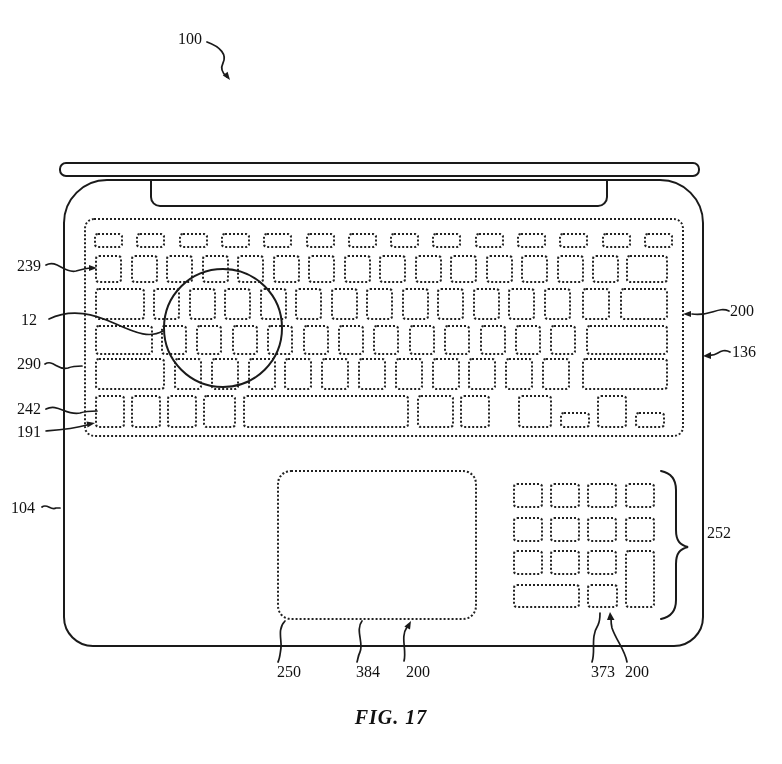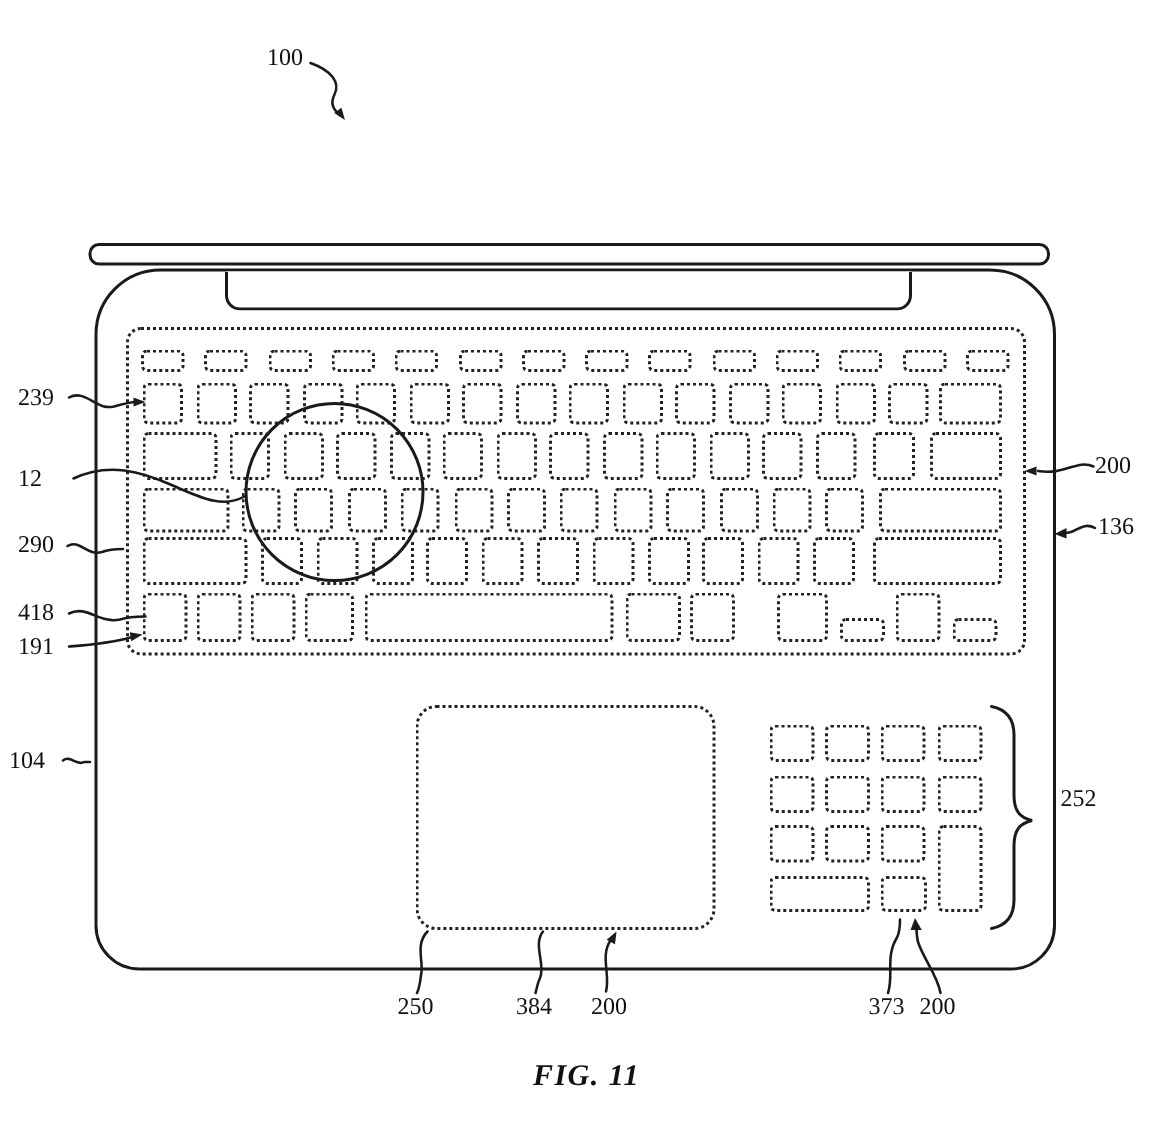--- a/index.html
+++ b/index.html
@@ -36,22 +36,22 @@
   .magnifier{
     position:absolute;left:163px;top:268px;width:120px;height:120px;
     border:2.5px solid #1a1a1a;border-radius:50%;box-sizing:border-box;
   }
   .leader-layer{position:absolute;left:0;top:0;width:782px;height:764px;pointer-events:none;}
   .leader-layer path{stroke:#1a1a1a;stroke-width:1.7;fill:none;stroke-linecap:round;}
   .leader-layer path.brace{stroke-width:2;}
   .leader-layer polygon{fill:#1a1a1a;stroke:none;}
   
   .ref-label{position:absolute;font-size:16px;line-height:18px;white-space:nowrap;}
-  .ra{text-align:left;width:34px;}
-  .rc{text-align:left;width:36px;}
+  .ra{text-align:center;width:34px;}
+  .rc{text-align:right;width:36px;}
   .lbl-100{left:178px;top:30px;}
   .lbl-239{left:12px;top:257px;}
   .lbl-12{left:12px;top:311px;}
   .lbl-240{left:12px;top:355px;}
   .lbl-242{left:12px;top:400px;}
   .lbl-244{left:12px;top:423px;}
   .lbl-104{left:6px;top:499px;}
   .lbl-200r{left:730px;top:302px;}
   .lbl-102{left:732px;top:343px;}
   .lbl-252{left:707px;top:524px;}
@@ -202,26 +202,26 @@
     <polygon points="411,621 410,629.5 404.4,626.5"></polygon>
     <path d="M 592 662 C 596 650 590 638 598 625 C 600 621 600 617 600 613"></path>
     <path d="M 627 662 C 625 650 616 640 612 628 C 611 624 611 621 611 618"></path>
     <polygon points="610,612 607,620 614.5,620"></polygon>
   </svg>
 
   <div class="ref-label lbl-100">100</div>
   <div class="ref-label ra lbl-239">239</div>
   <div class="ref-label ra lbl-12">12</div>
   <div class="ref-label ra lbl-240">290</div>
-  <div class="ref-label ra lbl-242">418</div>
+  <div class="ref-label ra lbl-242">242</div>
   <div class="ref-label ra lbl-244">191</div>
   <div class="ref-label ra lbl-104">104</div>
   <div class="ref-label lbl-200r">200</div>
   <div class="ref-label lbl-102">136</div>
   <div class="ref-label lbl-252">252</div>
   <div class="ref-label rc lbl-250">250</div>
   <div class="ref-label rc lbl-248">384</div>
   <div class="ref-label rc lbl-200b">200</div>
   <div class="ref-label rc lbl-254">373</div>
   <div class="ref-label rc lbl-256">200</div>
 
-  <div class="fig-caption">FIG. 11</div>
+  <div class="fig-caption">FIG. 17</div>
 </div>
 
 </body></html>

